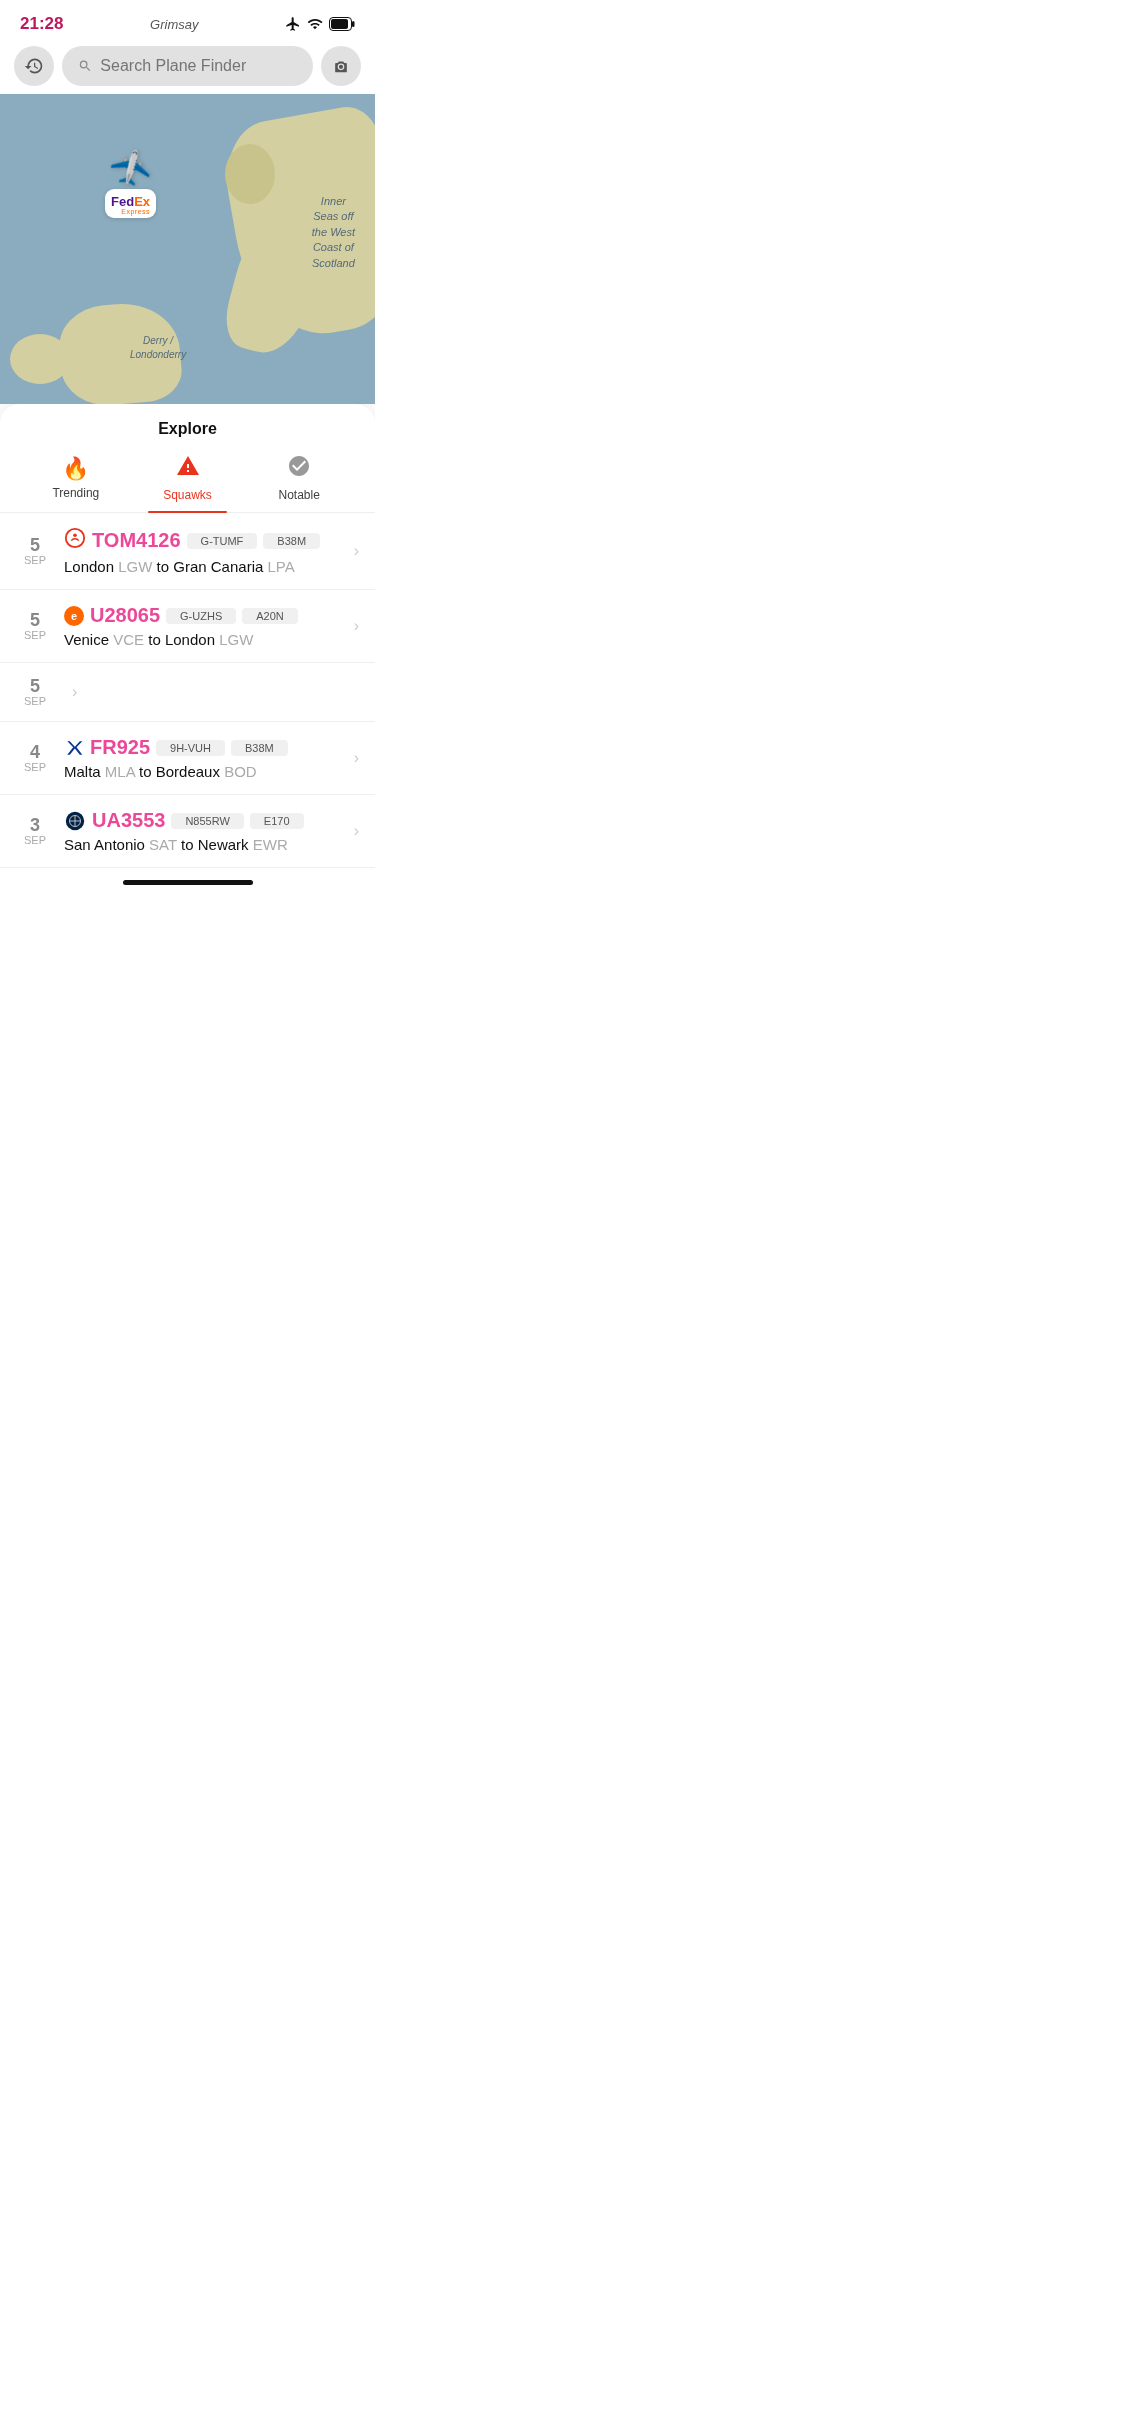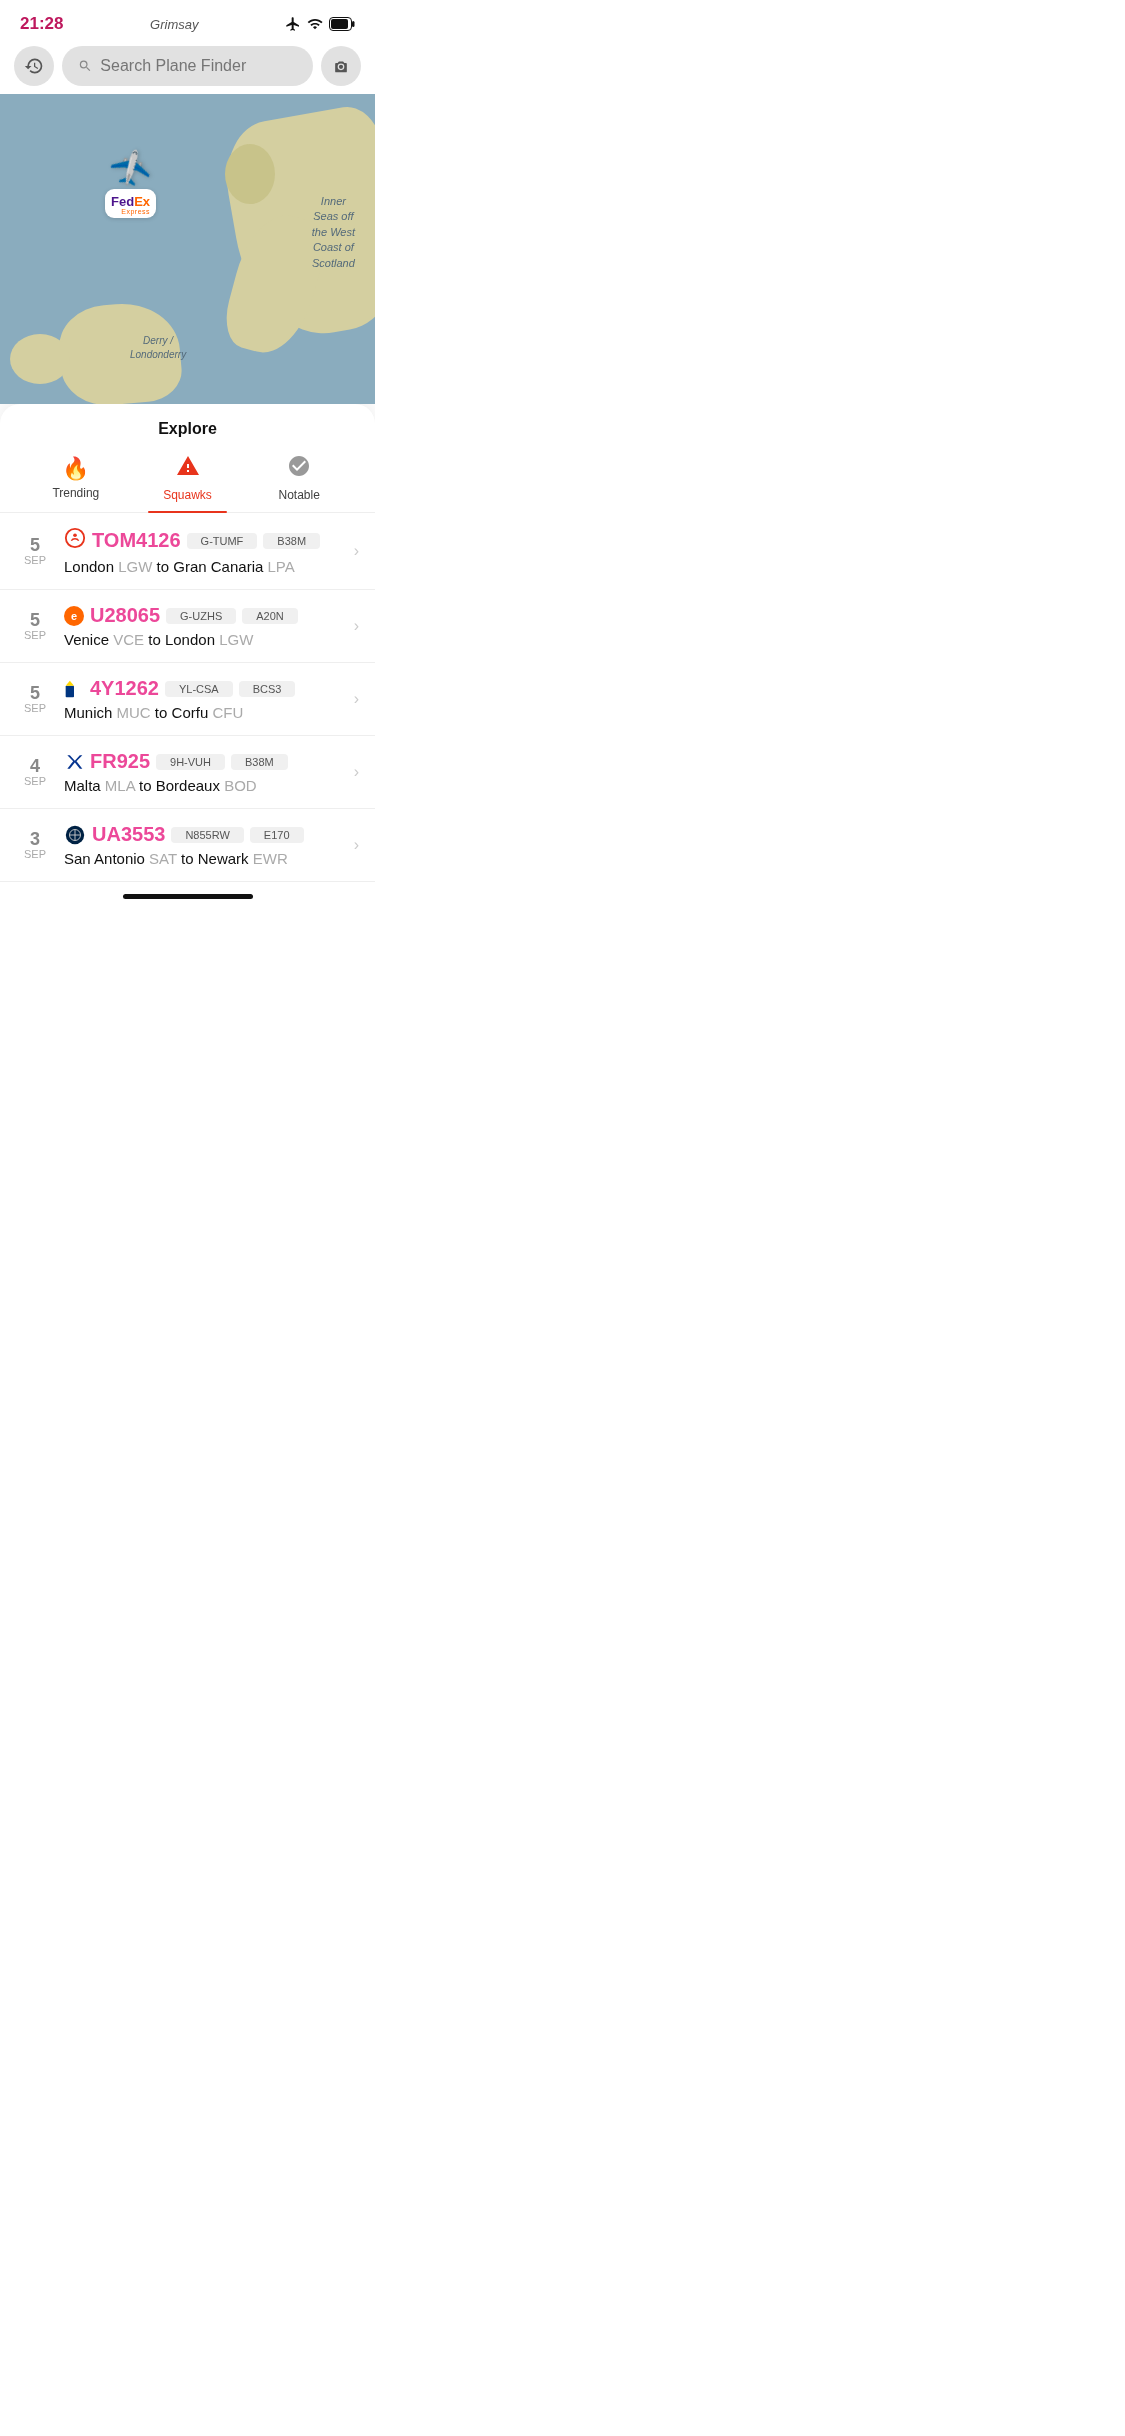--- a/index.html
+++ b/index.html
@@ -503,40 +503,20 @@
         </div>
       </div>
       <span class="chevron-right">›</span>
     </div>
 
     <div class="flight-item">
       <div class="flight-date">
         <div class="flight-date-num">5</div>
         <div class="flight-date-month">SEP</div>
       </div>
-      <div class="flight-info">
-        <div class="flight-header">
-          <span class="logo-baltic">
-            <svg width="22" height="22" viewBox="0 0 24 24">
-              <rect x="2" y="8" width="10" height="14" rx="1" fill="#003580"></rect>
-              <path d="M2 8h10l-5-6z" fill="#ffd700"></path>
-            </svg>
-          </span>
-          <span class="flight-number">4Y1262</span>
-          <span class="flight-tag">YL-CSA</span>
-          <span class="flight-tag">BCS3</span>
-        </div>
-        <div class="flight-route">
-          <span>Munich</span>
-          <span class="airport-code">MUC</span>
-          to
-          <span>Corfu</span>
-          <span class="airport-code">CFU</span>
-        </div>
-      </div>
       <span class="chevron-right">›</span>
     </div>
 
     <div class="flight-item">
       <div class="flight-date">
         <div class="flight-date-num">4</div>
         <div class="flight-date-month">SEP</div>
       </div>
       <div class="flight-info">
         <div class="flight-header">

